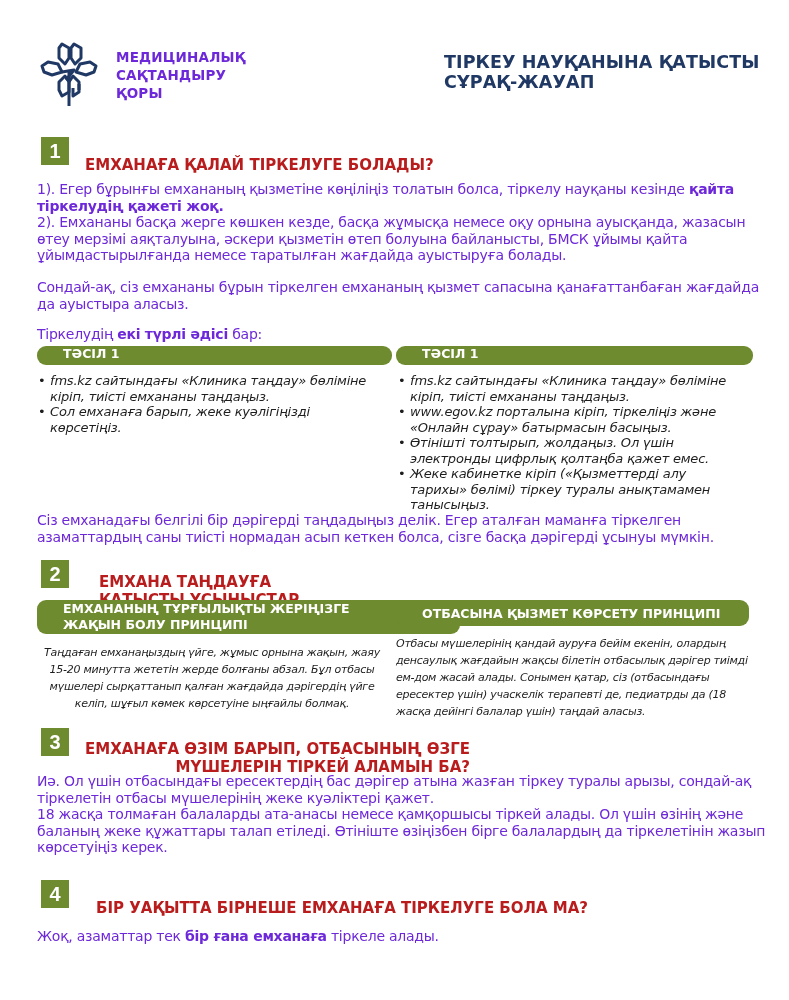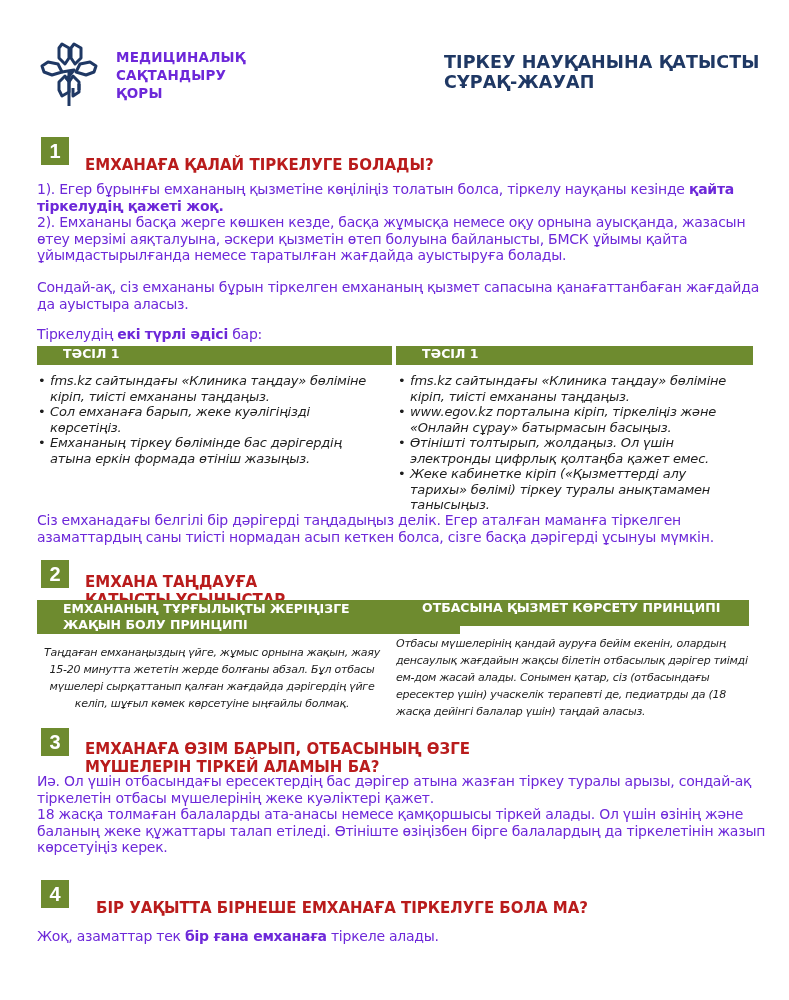--- a/index.html
+++ b/index.html
@@ -12,21 +12,21 @@
   .logo-text { left: 116px; top: 48px; color: #6d28d9; font-weight: bold; font-size: 13.5px; line-height: 18px; letter-spacing: 0.2px; }
   .doc-title { left: 396px; top: 52px; color: #1f3864; font-weight: bold; font-size: 17.5px; line-height: 20px; letter-spacing: 0.1px; margin-left: 48px; }
 
   
   .num-badge { width: 28px; height: 28px; background: #6e8b2f; color: #fff; font-weight: bold; font-size: 20px; line-height: 28px; text-align: center; font-family: "Liberation Sans", sans-serif; }
   .sec-title { color: #b91c1c; font-weight: bold; font-size: 15px; line-height: 18px; margin-top: 14px; }
 
   .para { font-size: 14px; line-height: 16.5px; color: #6d28d9; letter-spacing: -0.25px; }
   .para b { font-weight: bold; }
 
-  .green-bar { background: #6e8b2f; color: #fff; font-weight: bold; font-size: 12.5px; line-height: 16px; padding-left: 26px; }
+  .green-bar { background: #6e8b2f; color: #fff; font-weight: bold; font-size: 12.5px; line-height: 16px; padding-left: 26px; border-radius: 9px; }
   .ital-list { font-style: italic; font-size: 13px; line-height: 15.5px; color: #1e1e1e; letter-spacing: -0.2px; }
   .ital-list li { list-style: none; position: relative; padding-left: 12px; }
   .ital-list li::before { content: "•"; position: absolute; left: 0; font-style: normal; }
   .ital-block { font-style: italic; font-size: 11px; line-height: 17px; letter-spacing: -0.25px; color: #1e1e1e; }
 </style>
 </head>
 <body>
 
 <div class="abs logo-icon">
   <svg width="62" height="68" viewBox="0 0 62 68" fill="none" stroke="#1f3864" stroke-width="3" stroke-linejoin="round">
@@ -63,50 +63,49 @@
 <div class="abs para" style="left:37px; top:326px; width:730px;">
   <span>Тіркелудің </span><b>екі түрлі әдісі</b><span> бар:</span>
 </div>
 
 <div class="abs green-bar" style="left:37px; top:346px; width:355px; height:19px;">ТӘСІЛ 1</div>
 <div class="abs green-bar" style="left:396px; top:346px; width:357px; height:19px;">ТӘСІЛ 1</div>
 
 <ul class="abs ital-list" style="left:38px; top:373px; width:345px;">
   <li>fms.kz сайтындағы «Клиника таңдау» бөліміне кіріп, тиісті емхананы таңдаңыз.</li>
   <li>Сол емханаға барып, жеке куәлігіңізді көрсетіңіз.</li>
-  <li>Емхананың тіркеу бөлімінде бас дәрігердің атына еркін формада өтініш жазыңыз.</li>
 </ul>
 <ul class="abs ital-list" style="left:398px; top:373px; width:330px;">
   <li>fms.kz сайтындағы «Клиника таңдау» бөліміне кіріп, тиісті емхананы таңдаңыз.</li>
   <li>www.egov.kz порталына кіріп, тіркеліңіз және «Онлайн сұрау» батырмасын басыңыз.</li>
   <li>Өтінішті толтырып, жолдаңыз. Ол үшін электронды цифрлық қолтаңба қажет емес.</li>
   <li>Жеке кабинетке кіріп («Қызметтерді алу тарихы» бөлімі) тіркеу туралы анықтамамен танысыңыз.</li>
 </ul>
 
 <div class="abs para" style="left:37px; top:512px; width:700px;">Сіз емханадағы белгілі бір дәрігерді таңдадыңыз делік. Егер аталған маманға тіркелген азаматтардың саны тиісті нормадан асып кеткен болса, сізге басқа дәрігерді ұсынуы мүмкін.</div>
 
 <div class="abs num-badge" style="left:41px; top:560px;">2</div>
-<div class="abs sec-title" style="left:85px; top:559px;">
+<div class="abs sec-title" style="left:99px; top:559px;">
   <div>ЕМХАНА ТАҢДАУҒА</div>
   <div>ҚАТЫСТЫ ҰСЫНЫСТАР</div>
 </div>
 
 <div class="abs green-bar" style="left:37px; top:600px; width:423px; height:34px; padding-top:1px;">
   <div>ЕМХАНАНЫҢ ТҰРҒЫЛЫҚТЫ ЖЕРІҢІЗГЕ</div>
   <div>ЖАҚЫН БОЛУ ПРИНЦИПІ</div>
 </div>
-<div class="abs green-bar" style="left:396px; top:600px; width:353px; height:26px; padding-top:0;">
+<div class="abs green-bar" style="left:396px; top:600px; width:353px; height:26px; padding-top:6px;">
   <div>ОТБАСЫНА ҚЫЗМЕТ КӨРСЕТУ ПРИНЦИПІ</div>
 </div>
 
 <div class="abs ital-block" style="left:37px; top:644px; width:350px;text-align:center;">Таңдаған емханаңыздың үйге, жұмыс орнына жақын, жаяу 15-20 минутта жететін жерде болғаны абзал. Бұл отбасы мүшелері сырқаттанып қалған жағдайда дәрігердің үйге келіп, шұғыл көмек көрсетуіне ыңғайлы болмақ.</div>
 <div class="abs ital-block" style="left:396px; top:635px; width:362px;">Отбасы мүшелерінің қандай ауруға бейім екенін, олардың денсаулық жағдайын жақсы білетін отбасылық дәрігер тиімді ем-дом жасай алады. Сонымен қатар, сіз (отбасындағы ересектер үшін) учаскелік терапевті де, педиатрды да (18 жасқа дейінгі балалар үшін) таңдай аласыз.</div>
 
 <div class="abs num-badge" style="left:41px; top:728px;">3</div>
-<div class="abs sec-title" style="left:85px; top:726px;">
+<div class="abs sec-title" style="left:85px; top:726px;text-align:right;">
   <div>ЕМХАНАҒА ӨЗІМ БАРЫП, ОТБАСЫНЫҢ ӨЗГЕ</div>
   <div>МҮШЕЛЕРІН ТІРКЕЙ АЛАМЫН БА?</div>
 </div>
 <div class="abs para" style="left:37px; top:773px; width:730px;">Иә. Ол үшін отбасындағы ересектердің бас дәрігер атына жазған тіркеу туралы арызы, сондай-ақ тіркелетін отбасы мүшелерінің жеке куәліктері қажет.</div>
 <div class="abs para" style="left:37px; top:806px; width:730px;">18 жасқа толмаған балаларды ата-анасы немесе қамқоршысы тіркей алады. Ол үшін өзінің және баланың жеке құжаттары талап етіледі. Өтініште өзіңізбен бірге балалардың да тіркелетінін жазып көрсетуіңіз керек.</div>
 
 <div class="abs num-badge" style="left:41px; top:880px;">4</div>
 <div class="abs sec-title" style="left:96px; top:885px;">БІР УАҚЫТТА БІРНЕШЕ ЕМХАНАҒА ТІРКЕЛУГЕ БОЛА МА?</div>
 <div class="abs para" style="left:37px; top:928px; width:730px;">
   <span>Жоқ, азаматтар тек </span><b>бір ғана емханаға</b><span> тіркеле алады.</span>

